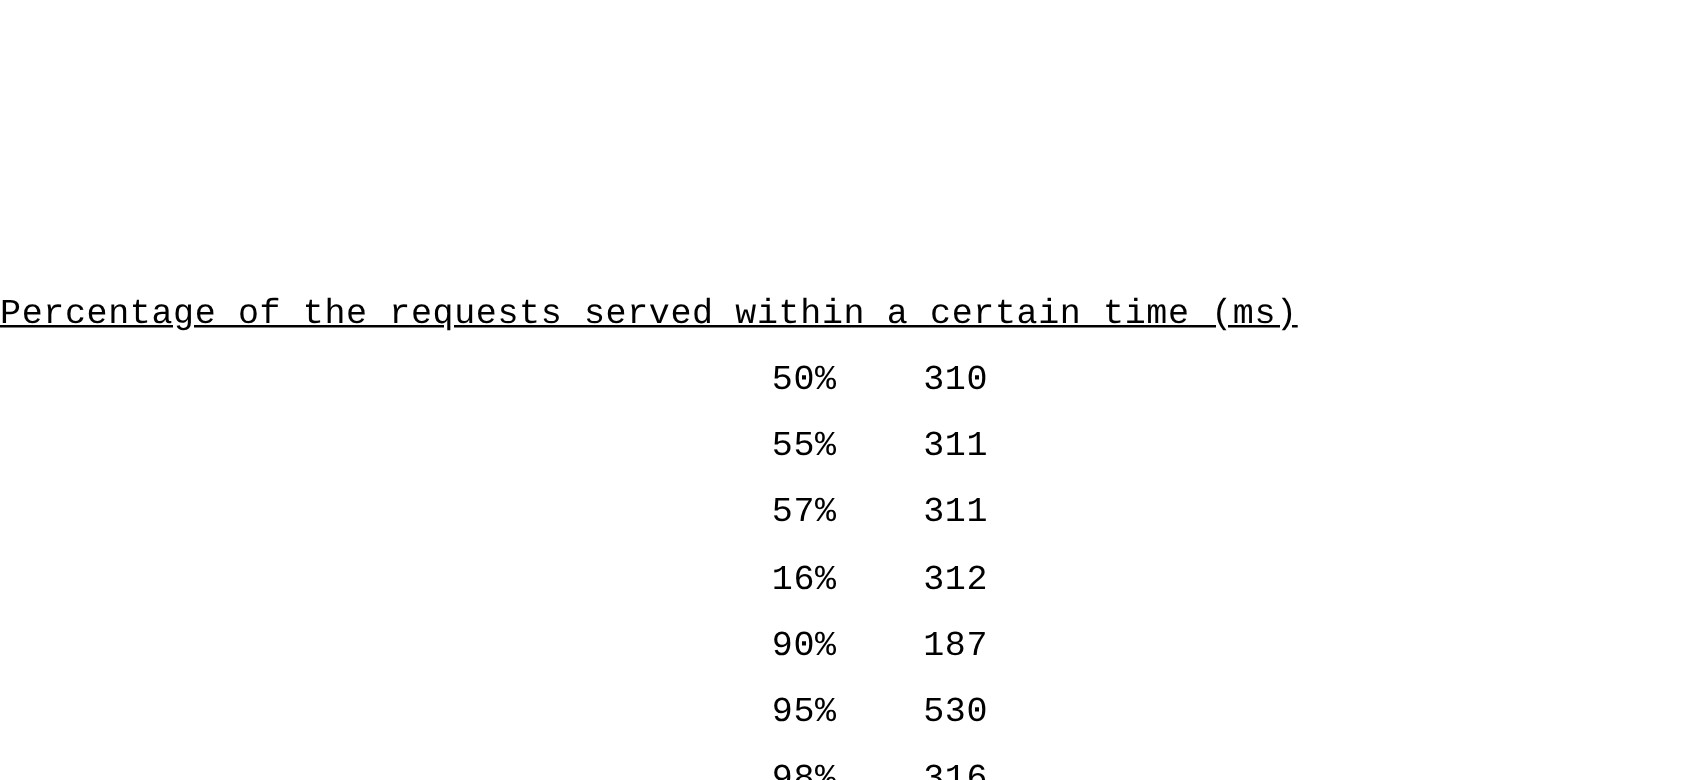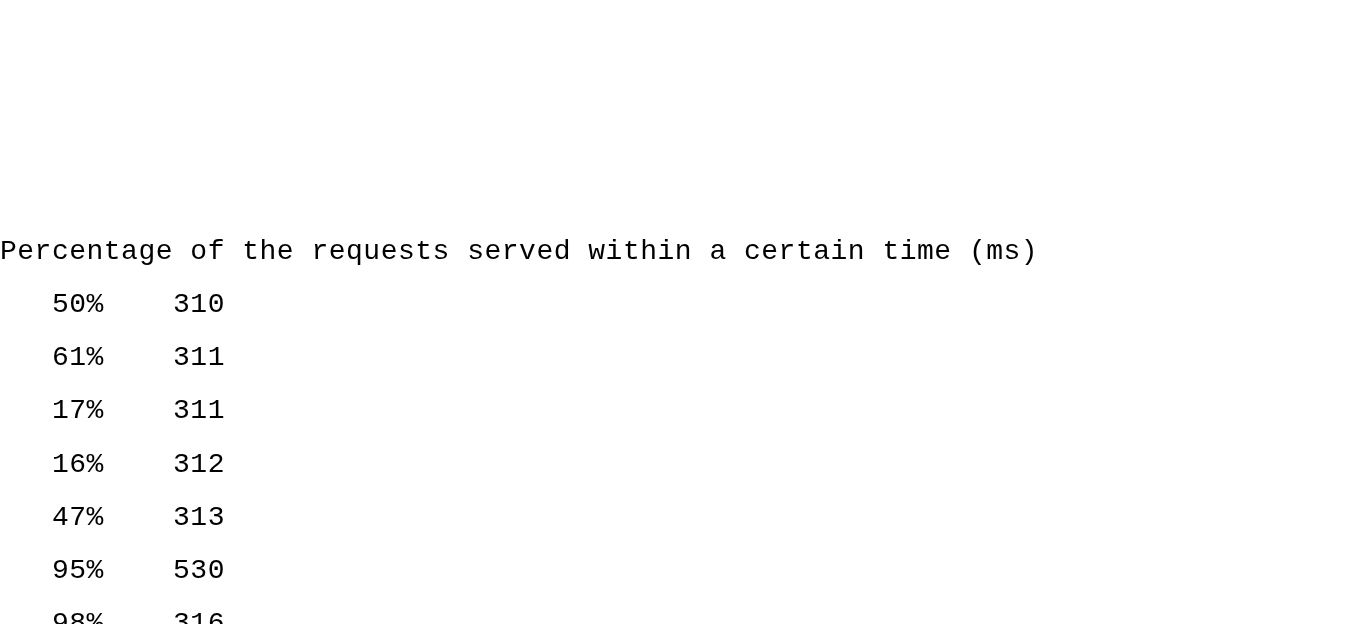--- a/index.html
+++ b/index.html
@@ -15,26 +15,28 @@
       padding: 12px 0;
       line-height: 1.9;
       white-space: pre;
       letter-spacing: 0.5px;
     }
     .output {
       display: block;
     }
     .header {
       display: block;
+      text-decoration: underline;
     }
     .row {
       display: block;
+      text-align: center;
     }
   </style>
 </head>
 <body>
 
 
 
-<div class="output"><span class="header">Percentage of the requests served within a certain time (ms)</span><span class="row">   50%    310</span><span class="row">   61%    311</span><span class="row">   17%    311</span><span class="row">   16%    312</span><span class="row">   47%    313</span><span class="row">   95%    530</span><span class="row">   98%    316</span></div>
+<div class="output"><span class="header">Percentage of the requests served within a certain time (ms)</span><span class="row">   50%    310</span><span class="row">   55%    311</span><span class="row">   57%    311</span><span class="row">   16%    312</span><span class="row">   90%    187</span><span class="row">   95%    530</span><span class="row">   98%    316</span></div>
 
 
 
 
 </body></html>

